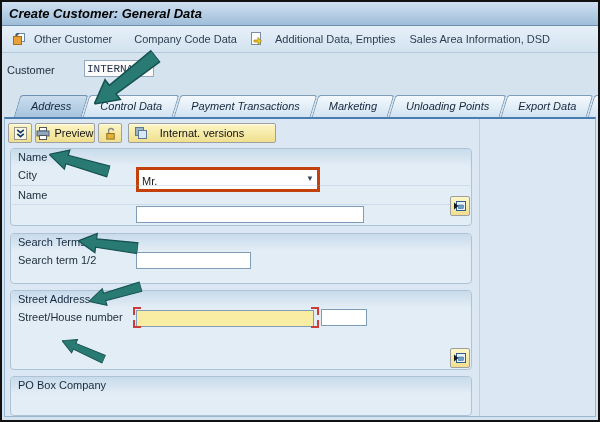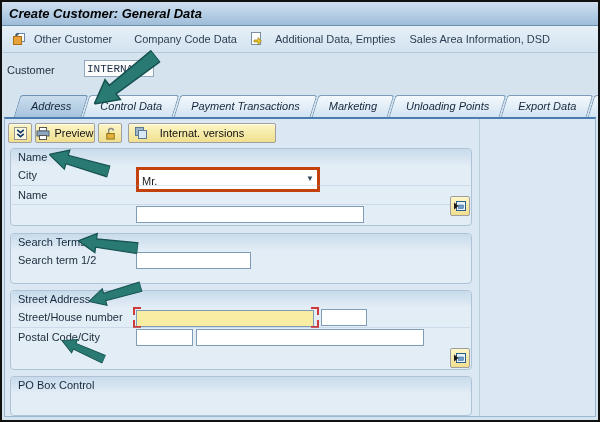--- a/index.html
+++ b/index.html
@@ -174,36 +174,31 @@
       <span class="lbl">Street/House number</span>
       <span class="fwrap" style="left:121px;top:-1px;width:186px">
         <input class="ipt ylw" style="left: 3px; top: 3px; width: 172px;" value="">
         <span class="ck tl"></span>
         <span class="ck tr"></span>
         <span class="ck bl"></span>
         <span class="ck br"></span>
       </span>
       <input class="ipt" style="left: 309px; top: 1px; width: 40px;" value="">
     </div>
-    <div class="row" style="top:36px">
-      <span class="lbl">Postal Code/City</span>
-      <input class="ipt" style="left: 124px; top: 1px; width: 51px;" value="">
-      <input class="ipt" style="left: 184px; top: 1px; width: 222px;" value="">
-    </div>
   </div>
   <div class="icobtn" style="left:448px;top:346px">
     <svg width="14" height="14" viewBox="0 0 14 14">
         <rect x="3.5" y="2.5" width="9" height="9" fill="#eaf2fa" stroke="#2c5d8f"></rect>
         <rect x="5.5" y="6" width="5" height="3.5" fill="#6f9ec9" stroke="#2c5d8f" stroke-width="0.5"></rect>
         <path d="M1 3.5 L5.5 7 L1 10.5 Z" fill="#1a1a1a"></path>
       </svg>
   </div>
 
   <div class="group" style="top:374px;height:40px">
-    <div class="group-header">PO Box Control</div>
+    <div class="group-header">PO Box Company</div>
   </div>
 
   <svg class="arrow" style="left:84px;top:62px;transform:rotate(-38deg)" width="78" height="32" viewBox="0 0 100 36">
     <polygon points="0,18 30,2 30,11 100,9 100,27 30,25 30,34" fill="#2a7a74" stroke="#155250" stroke-width="2"></polygon>
   </svg>
   <svg class="arrow" style="left:46px;top:148px;transform:rotate(16deg)" width="62" height="26" viewBox="0 0 100 36">
     <polygon points="0,18 30,2 30,11 100,9 100,27 30,25 30,34" fill="#2a7a74" stroke="#155250" stroke-width="2"></polygon>
   </svg>
   <svg class="arrow" style="left:76px;top:230px;transform:rotate(7deg)" width="60" height="25" viewBox="0 0 100 36">
     <polygon points="0,18 30,2 30,11 100,9 100,27 30,25 30,34" fill="#2a7a74" stroke="#155250" stroke-width="2"></polygon>

